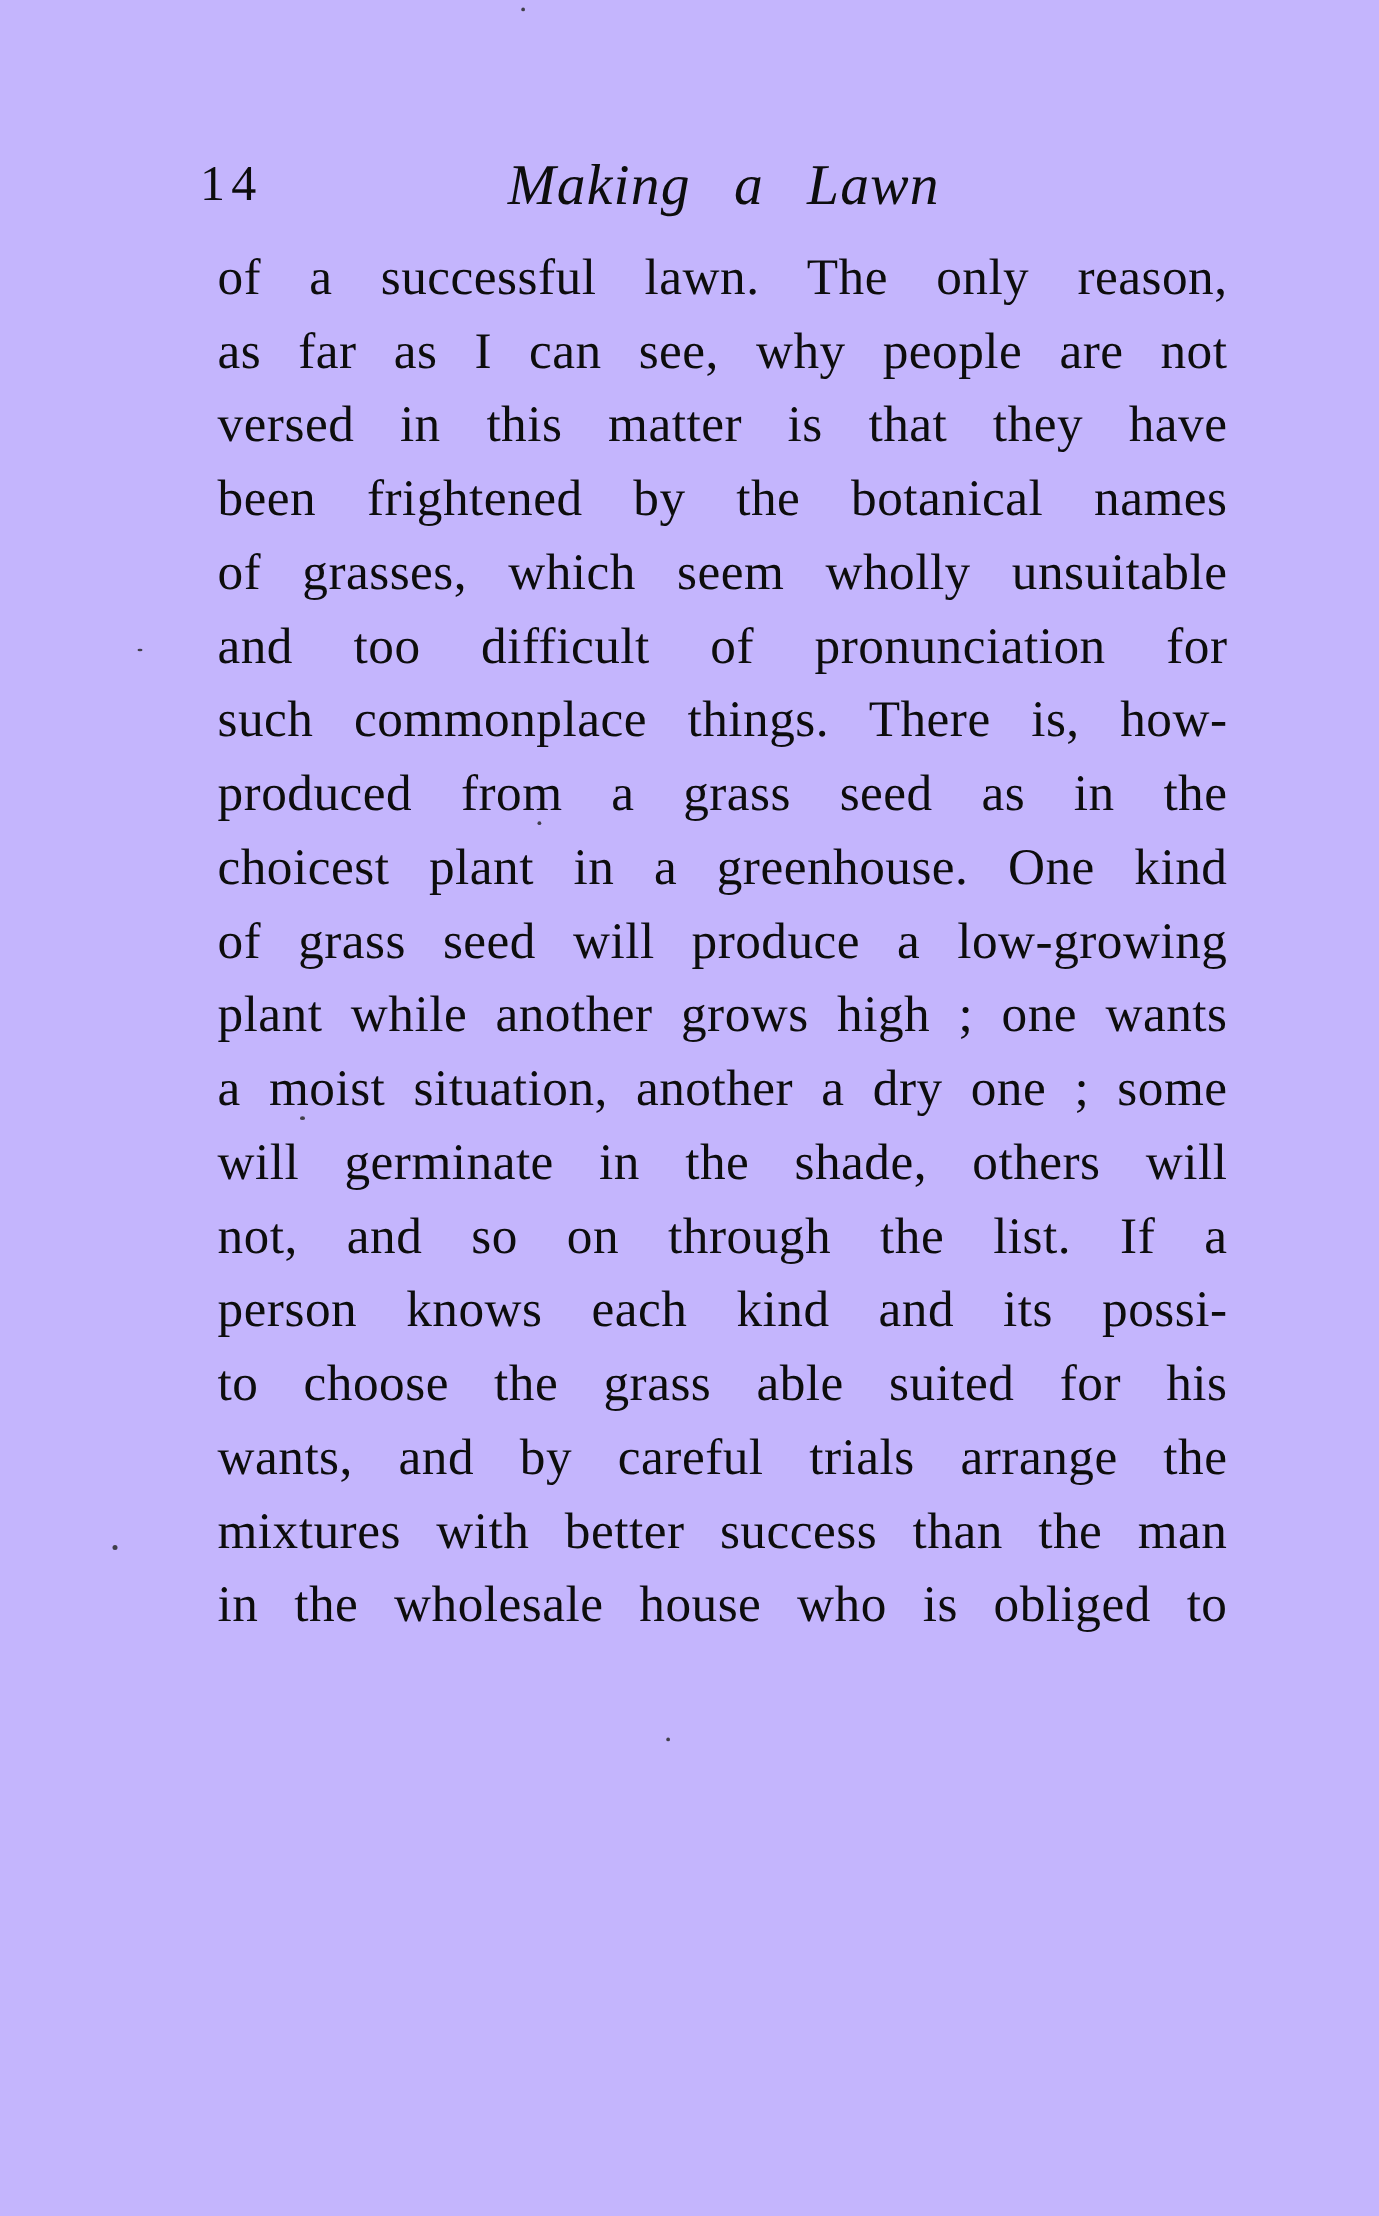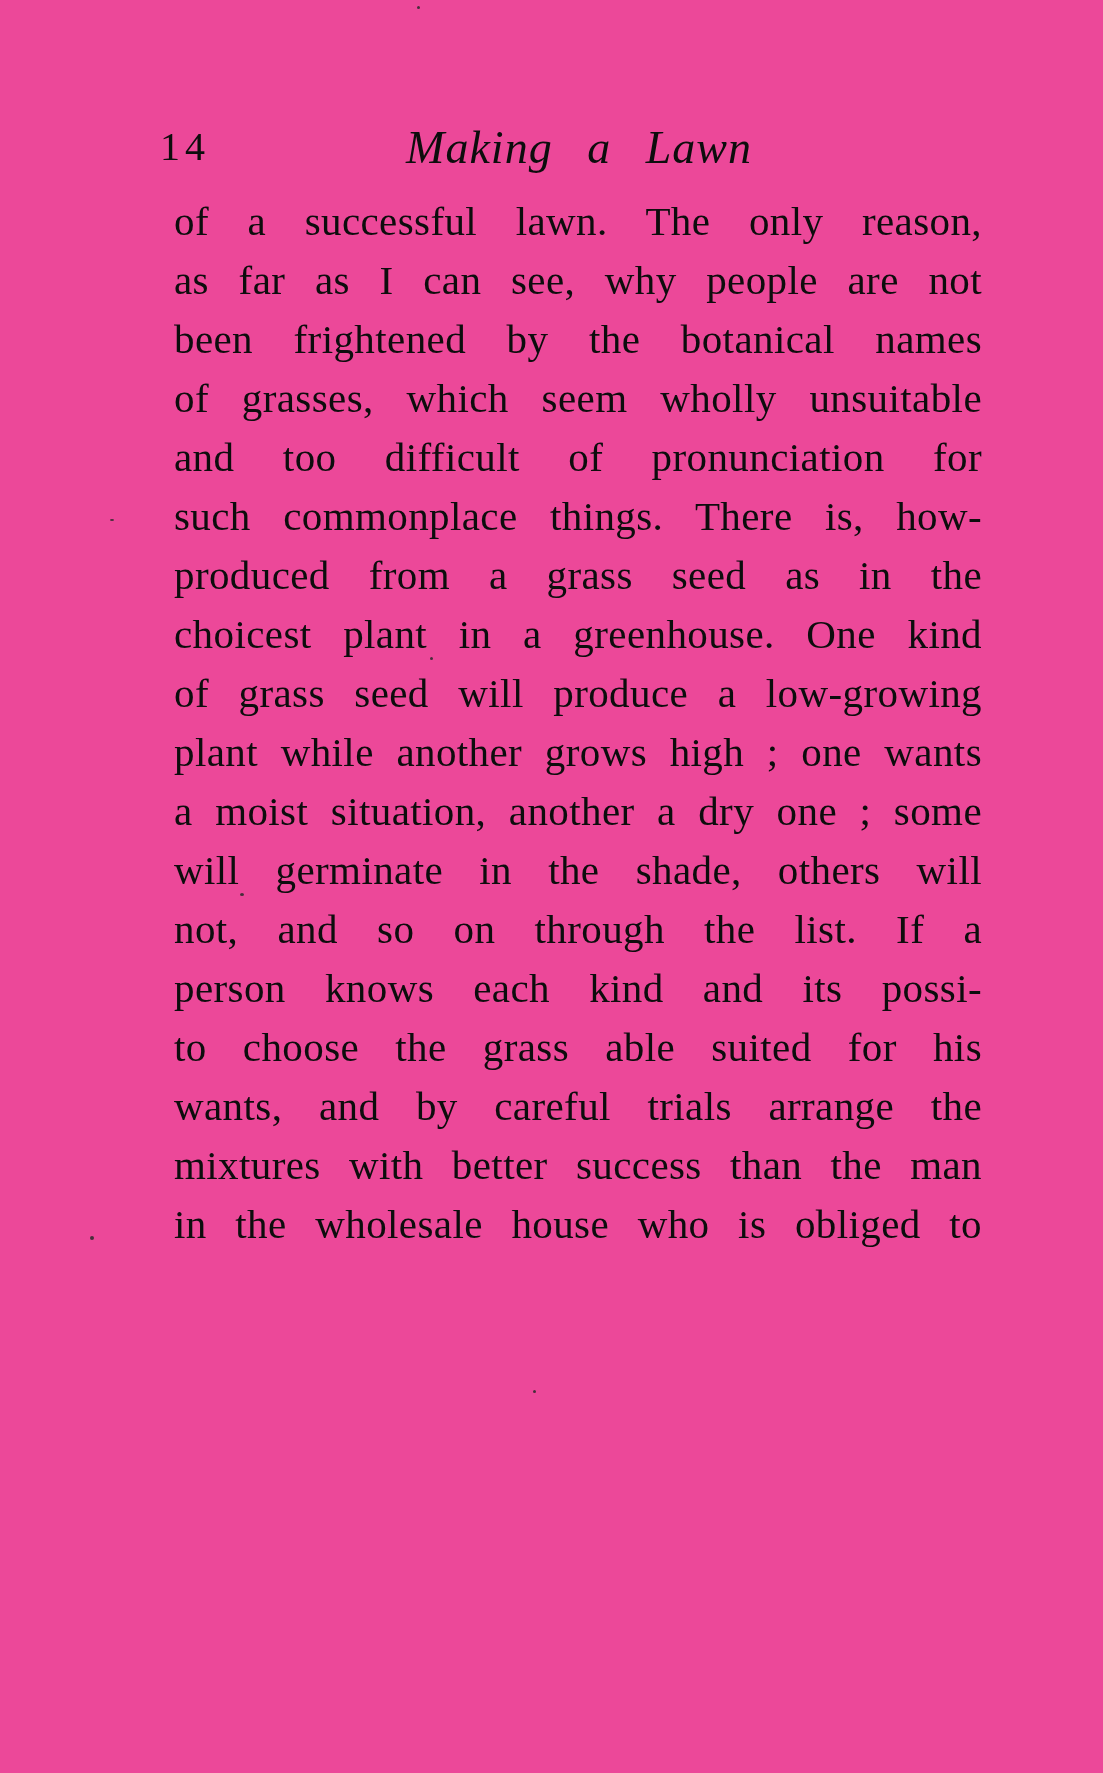--- a/index.html
+++ b/index.html
@@ -4,21 +4,21 @@
 <style>
   html, body {
     margin: 0;
     padding: 0;
     background: #ffffff;
   }
   .page {
     position: relative;
     width: 1103px;
     height: 1773px;
-    background: #ec4899;
+    background: #c4b5fd;
     color: #0d0d0d;
     font-family: "Liberation Serif", "DejaVu Serif", serif;
     overflow: hidden;
   }
   .running-head {
     position: absolute;
     top: 110px;
     left: 158px;
     width: 808px;
     height: 64px;
@@ -77,20 +77,21 @@
 <div class="page">
 
   <div class="running-head">
     <span class="page-number">14</span>
     <span class="running-title">Making a Lawn</span>
   </div>
 
   <div class="text-block">
     <div class="line">of a successful lawn.  The only reason,</div>
     <div class="line">as far as I can see, why people are not</div>
+    <div class="line">versed in this matter is that they have</div>
     <div class="line">been frightened by the botanical names</div>
     <div class="line">of grasses, which seem wholly unsuitable</div>
     <div class="line">and too difficult of pronunciation for</div>
     <div class="line">such commonplace things.  There is, how-</div>
     <div class="line">produced from a grass seed as in the</div>
     <div class="line">choicest plant in a greenhouse.  One kind</div>
     <div class="line">of grass seed will produce a low-growing</div>
     <div class="line">plant while another grows high ; one wants</div>
     <div class="line">a moist situation, another a dry one ; some</div>
     <div class="line">will germinate in the shade, others will</div>

